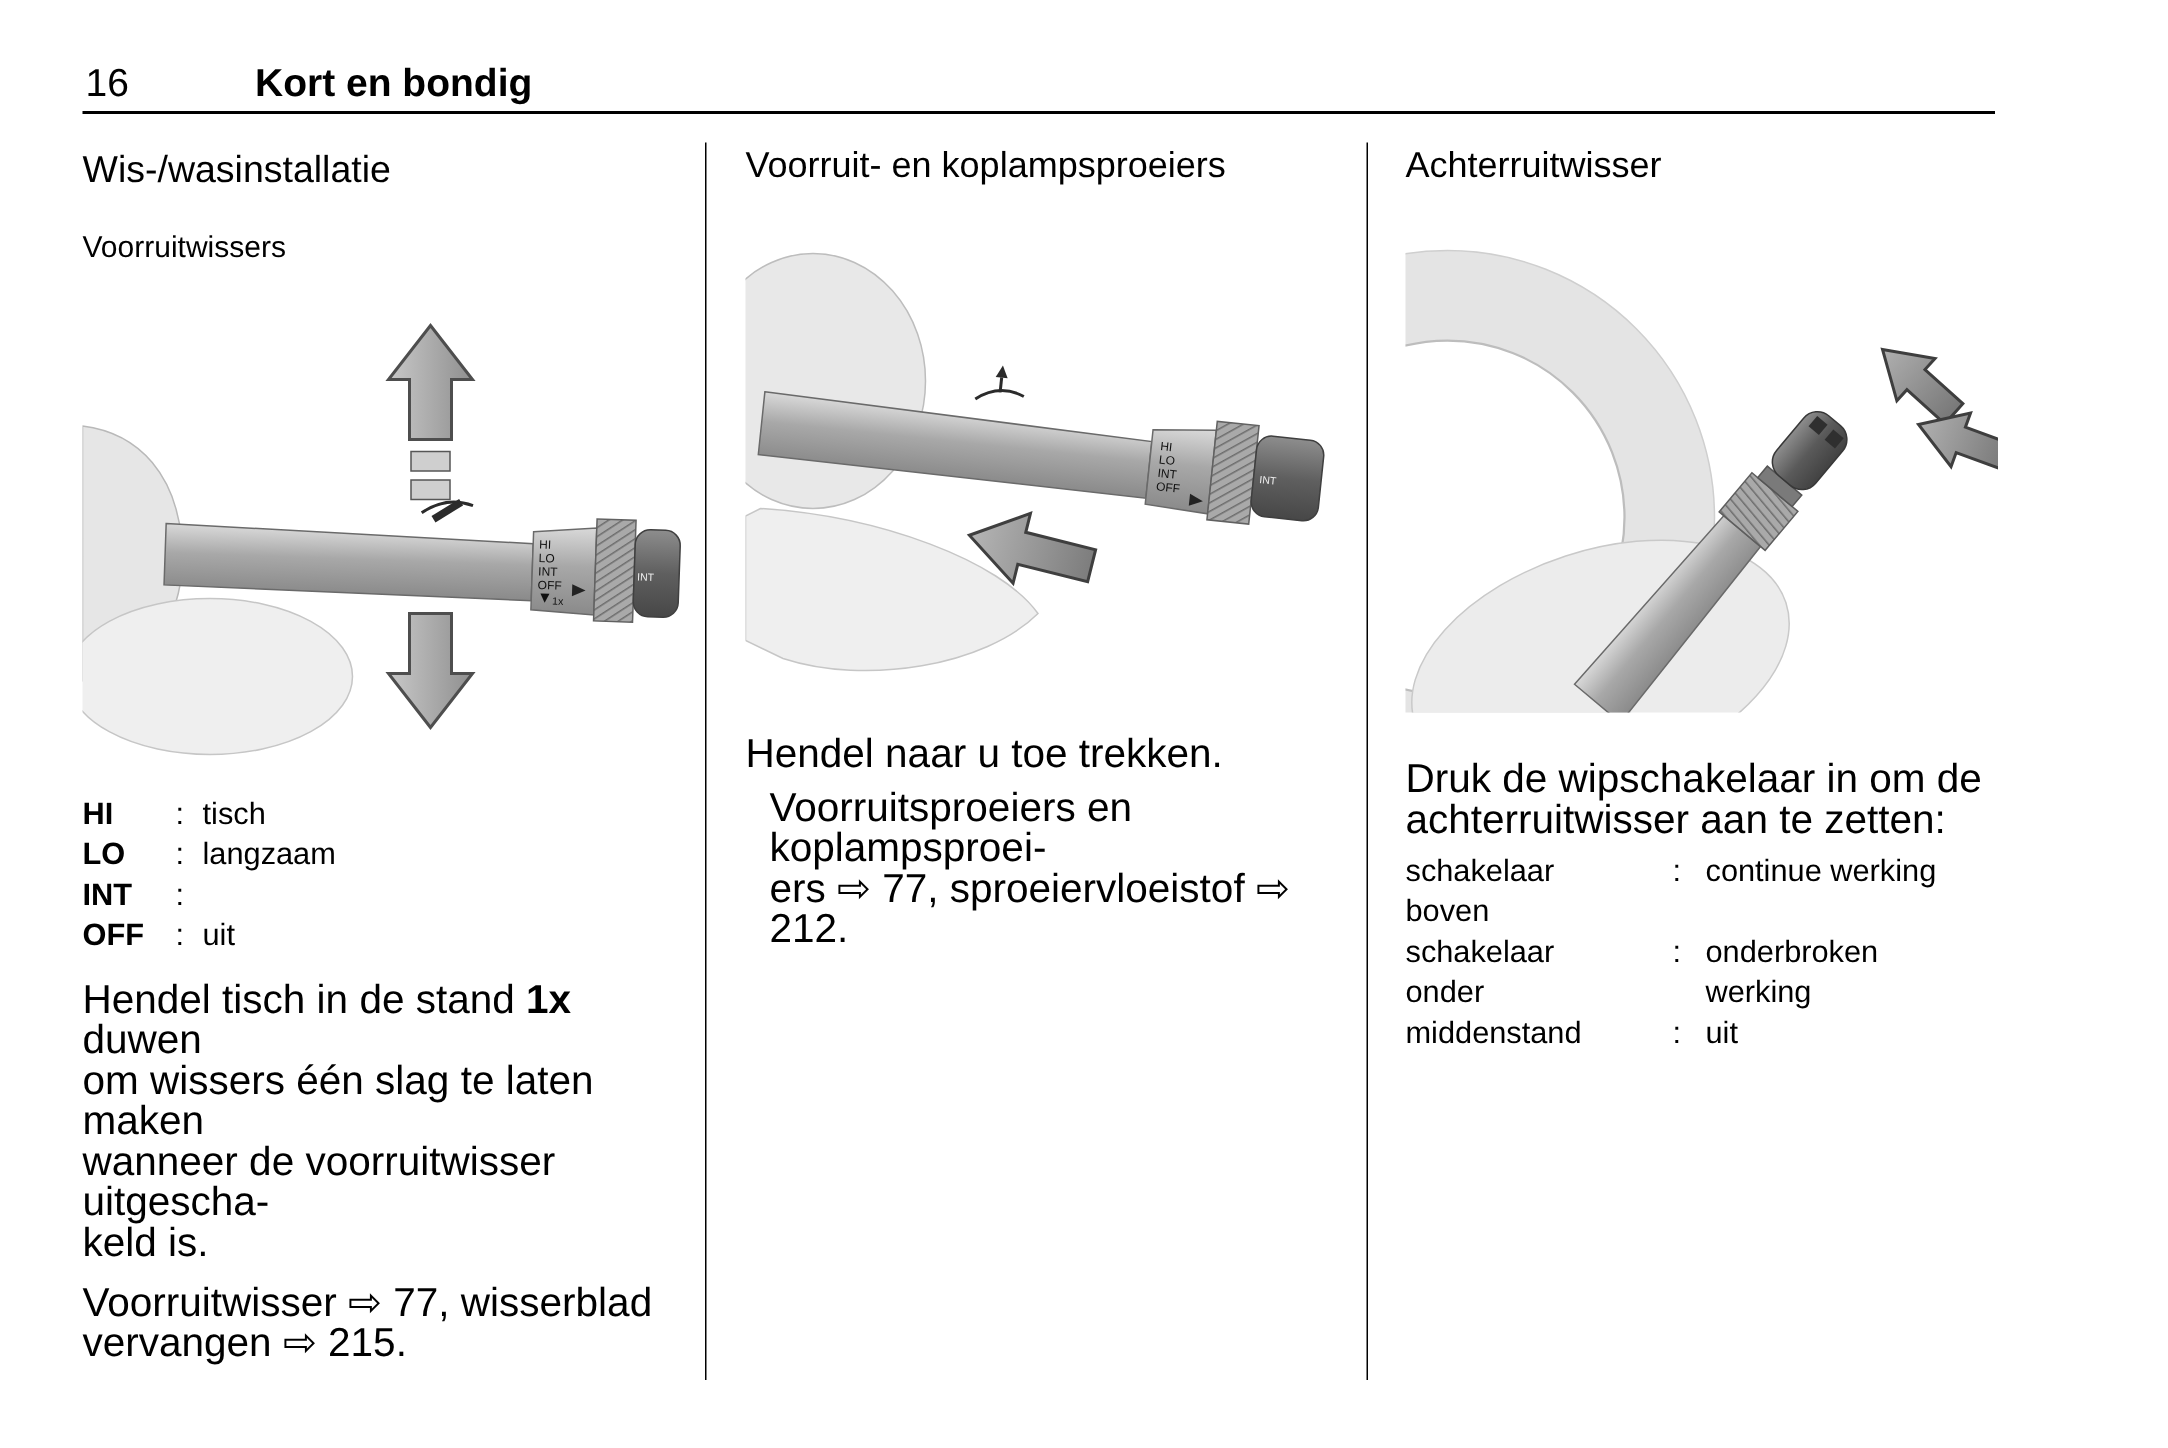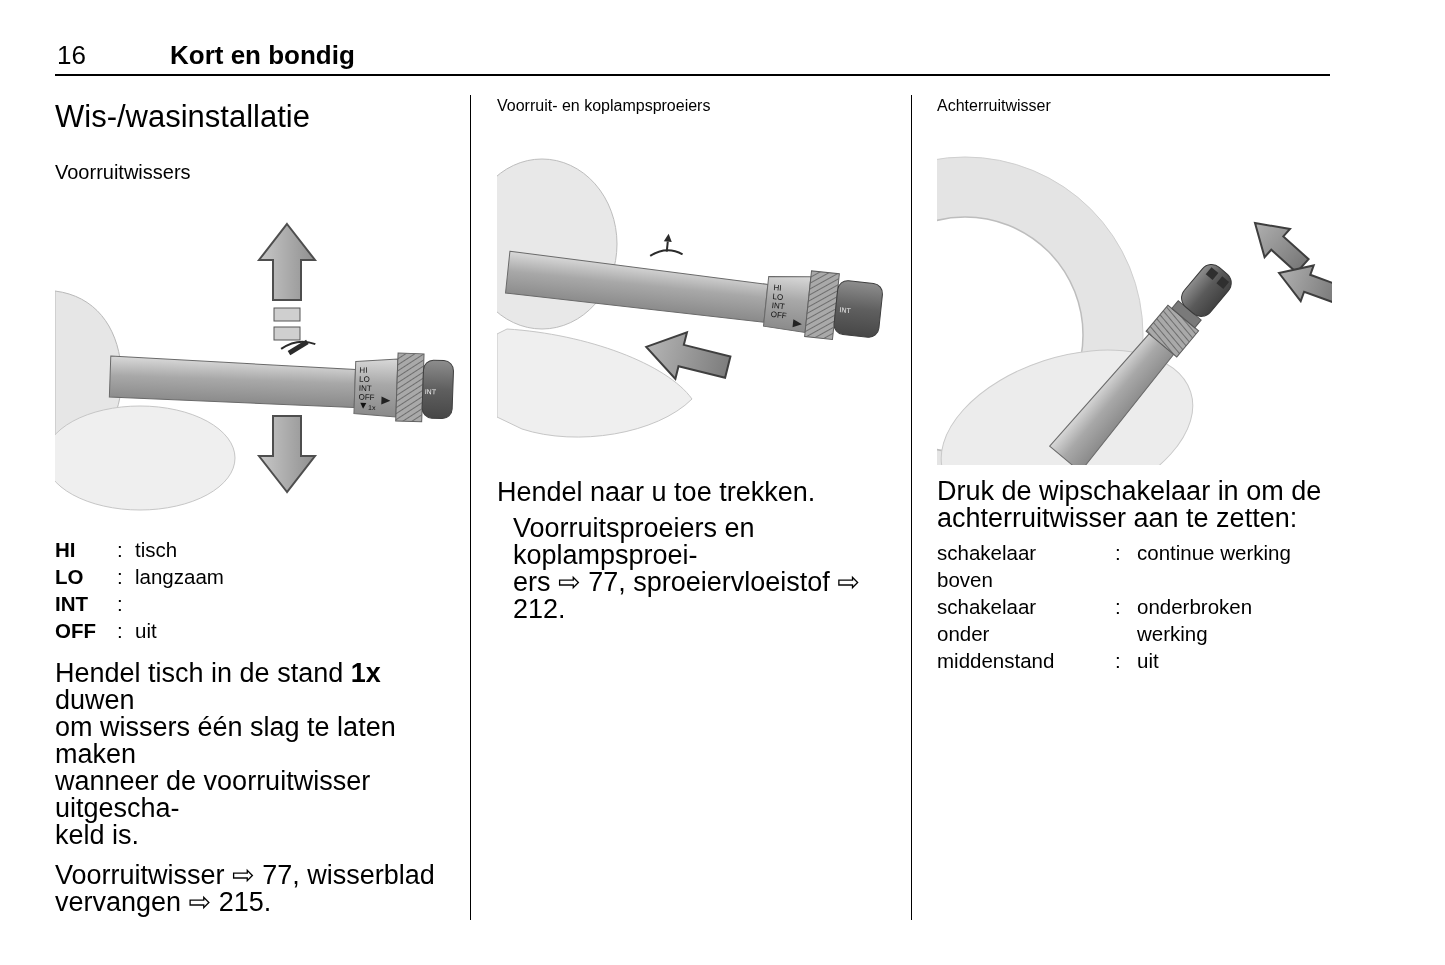--- a/index.html
+++ b/index.html
@@ -12,34 +12,34 @@
   .header-chapter { position:absolute; left:170px; top:40px; font-size:26px; font-weight:bold; }
   .header-rule { position:absolute; left:55px; top:74px; width:1275px; height:2px; background:#000; }
   .vrule { position:absolute; top:95px; width:1px; height:825px; background:#000; }
   .v1 { left:470px; } .v2 { left:911px; }
 
   .col { position:absolute; top:95px; }
   .col1 { left:55px;  width:402px; }
   .col2 { left:497px; width:392px; }
   .col3 { left:937px; width:396px; }
 
-  .h-main { font-size:31px; font-weight:400; margin-top:4px; }
-  .h-sec  { font-size:16px; font-weight:400; margin-top:2px; }
+  .h-main { font-size:25px; font-weight:400; margin-top:4px; }
+  .h-sec  { font-size:24px; font-weight:400; margin-top:2px; }
   .h-sub  { font-size:20px; font-weight:400; margin-top:26px; }
 
   figure { margin:0; }
   .fig1 { margin-top:12px; } .fig2 { margin-top:14px; } .fig3 { margin-top:12px; }
   svg { display:block; }
 
   .body-text { font-size:27px; line-height:27px; white-space:pre-line; }
   .para-push { margin-top:16px; }
   .para-refs-left { margin-top:13px; }
   .para-action { margin-top:15px; }
   .para-refs-mid { margin-top:9px;margin-left:16px; }
-  .para-intro { margin-top:13px; }
+  .para-intro { margin-top:31px; }
 
   .def { margin-top:20px; }
   .def-row { display:grid; font-size:20.5px; line-height:27px; }
   .def-left .def-row  { grid-template-columns:62px 18px 1fr; }
   .def-right { margin-top:7px; }
   .def-right .def-row { grid-template-columns:178px 22px 1fr; }
   .term   { font-weight:bold; white-space:pre-line; }
   .term-r { font-weight:400; white-space:pre-line; }
   .desc   { white-space:pre-line; }
   b { font-weight:bold; }

